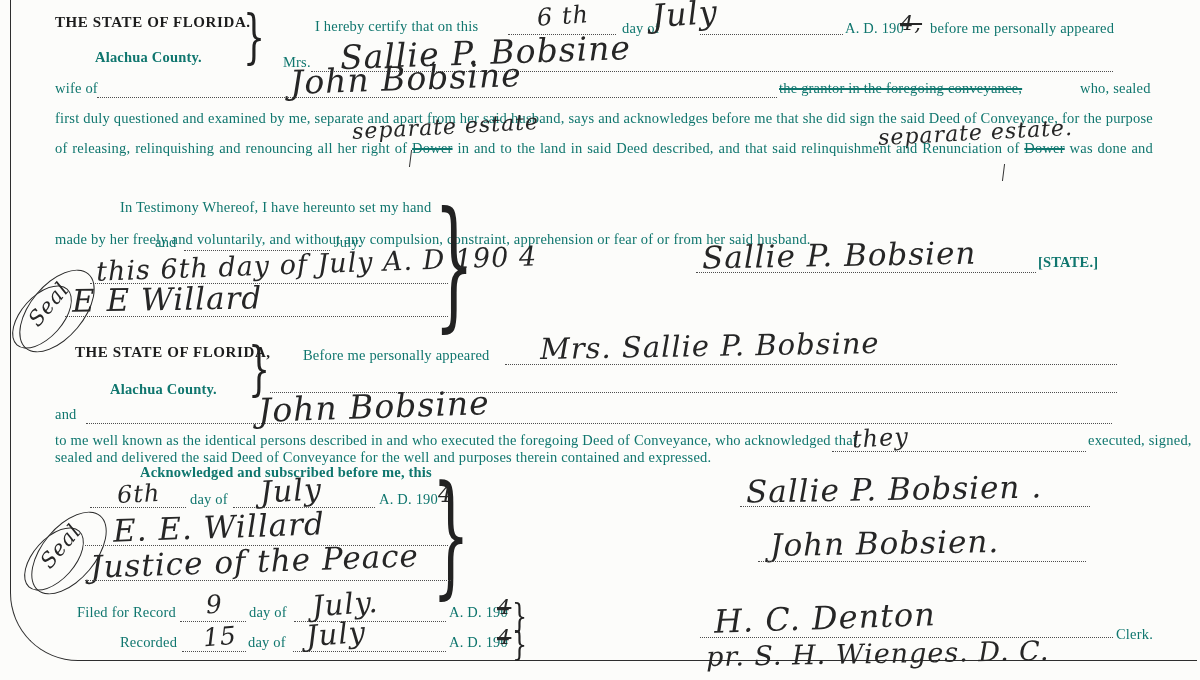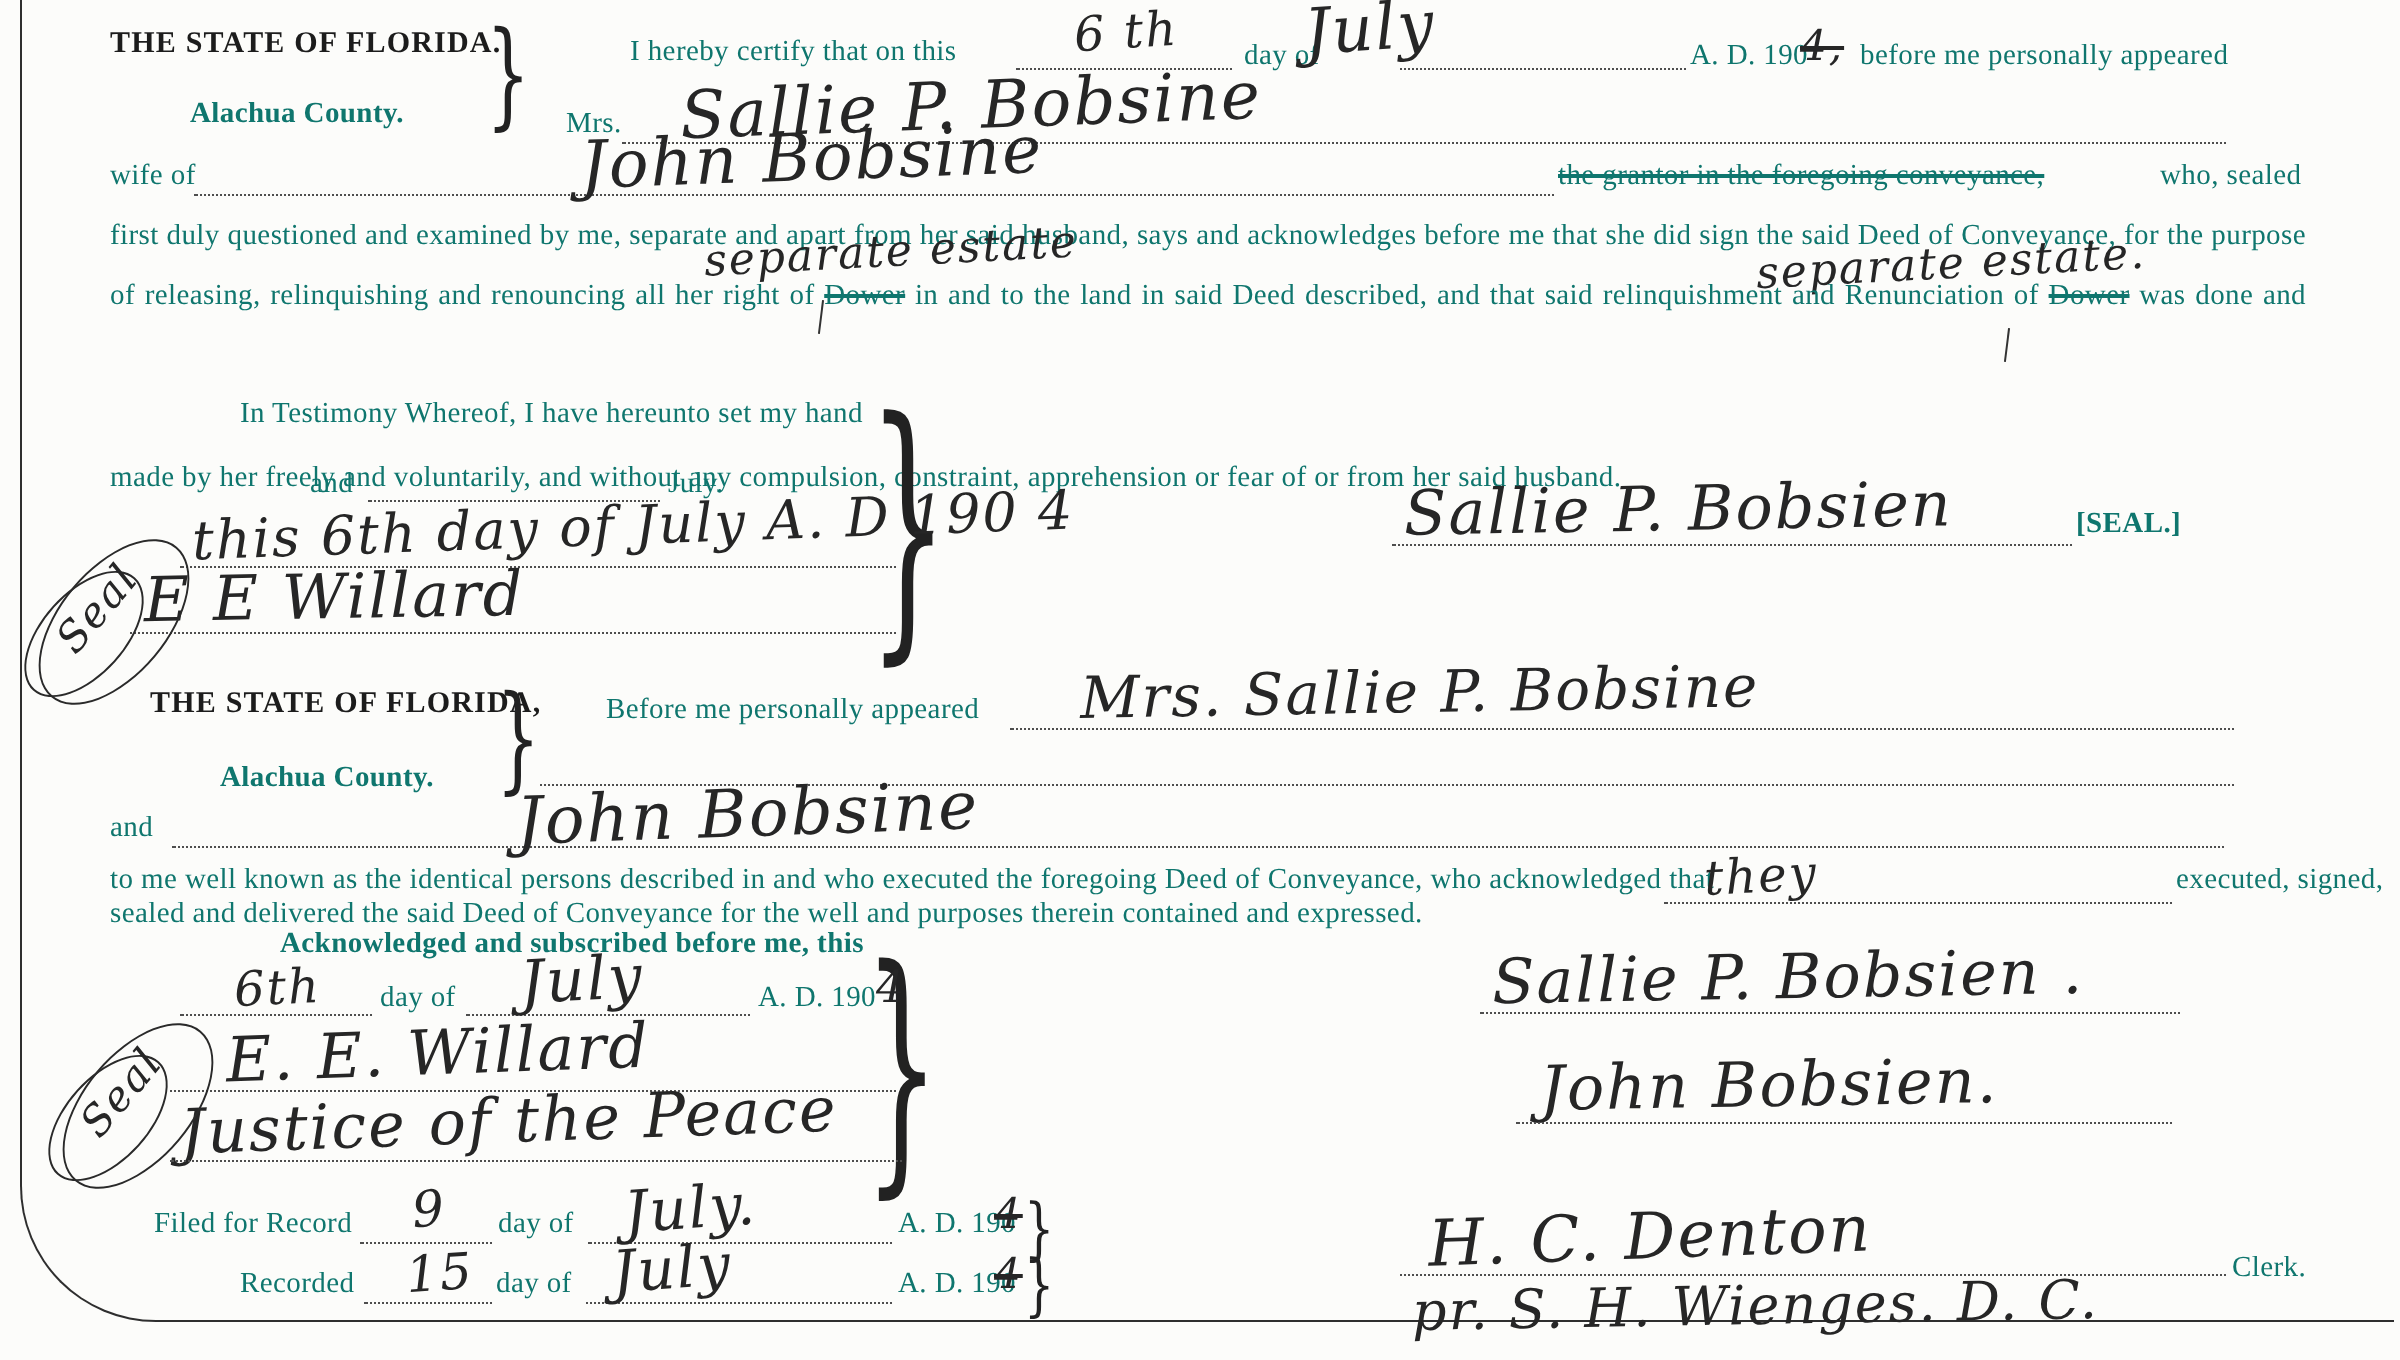--- a/index.html
+++ b/index.html
@@ -87,21 +87,21 @@
 <div class="dot" style="left:65px;top:316px;width:383px;"></div>
 
 <div class="seal-wrap" style="left:2px;top:260px;">
   <div class="seal-e1"></div>
   <div class="seal-e2"></div>
   <div class="seal-txt hw">Seal</div>
 </div>
 
 <div class="abs hw" style="left:702px;top:240px;font-size:31px;transform:rotate(-1deg);">Sallie P. Bobsien</div>
 <div class="dot" style="left:696px;top:272px;width:340px;"></div>
-<div class="abs print print-b" style="left:1038px;top:254px;">[SEAL.]</div>
+<div class="abs print print-b" style="left:1038px;top:254px;">[STATE.]</div>
 
 <div class="abs caps" style="left:75px;top:344px;">THE STATE OF FLORIDA,</div>
 <div class="abs brace" style="left:248px;top:340px;font-size:58px;transform:scaleX(.6);">}</div>
 <div class="abs print print-b" style="left:110px;top:381px;">Alachua County.</div>
 
 <div class="abs print" style="left:303px;top:347px;">Before me personally appeared</div>
 <div class="dot" style="left:505px;top:364px;width:612px;"></div>
 <div class="abs hw" style="left:540px;top:332px;font-size:29px;transform:rotate(-1deg);">Mrs. Sallie P. Bobsine</div>
 
 <div class="dot" style="left:270px;top:392px;width:847px;"></div>

